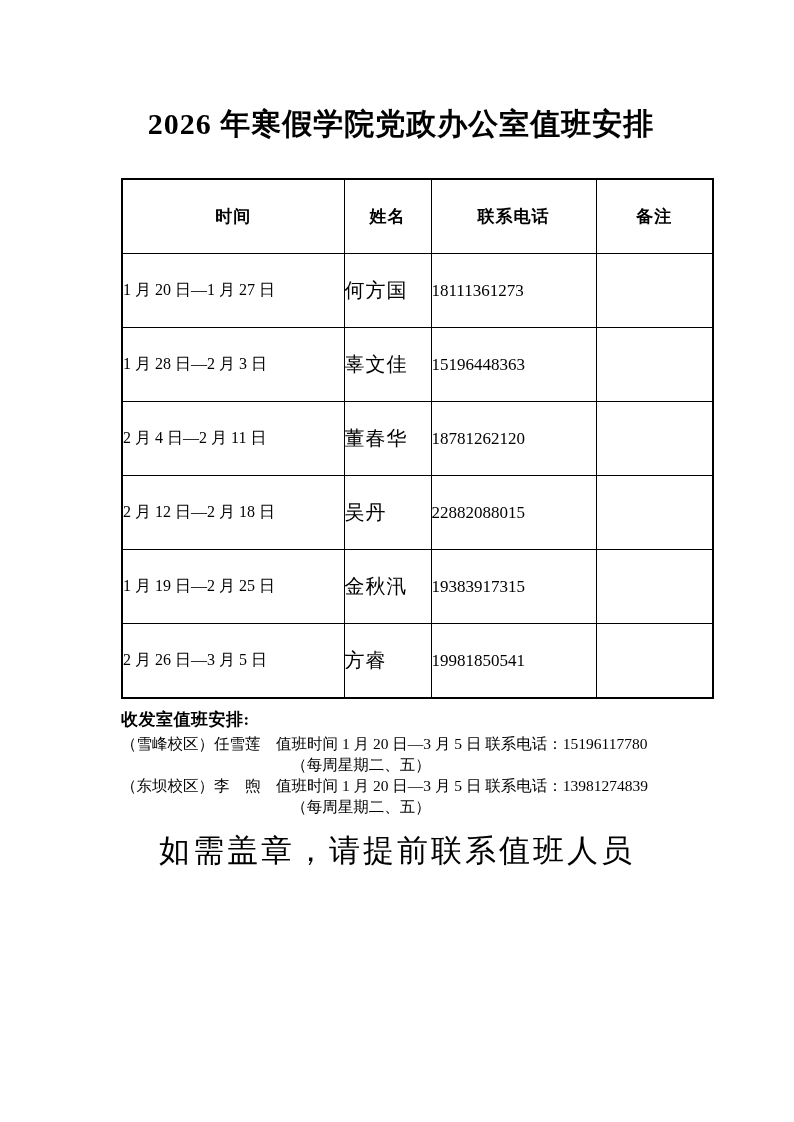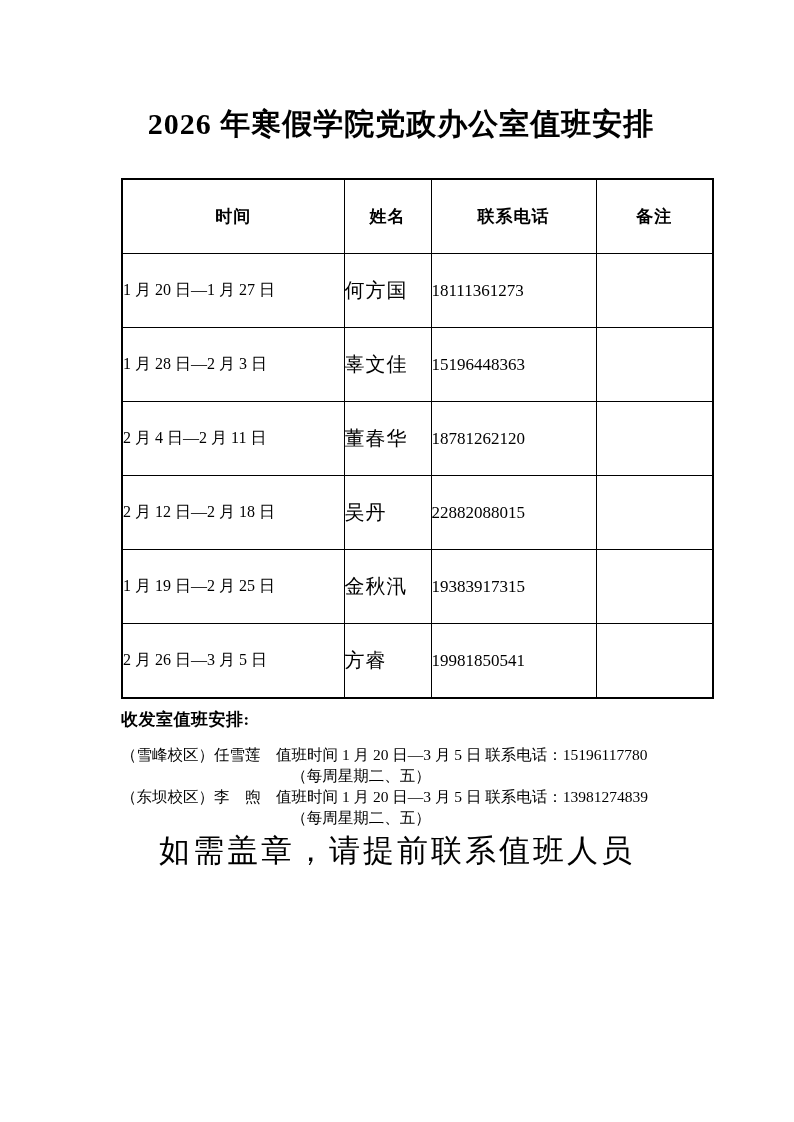--- a/index.html
+++ b/index.html
@@ -55,21 +55,21 @@
 
   .mailroom {
     position: absolute;
     left: 121px;
     top: 708px;
     width: 600px;
   }
   .mailroom-heading {
     font-size: 17px;
     font-weight: bold;
-    margin-bottom: 13px;
+    margin-bottom: 2px;
     letter-spacing: 0.5px;
   }
   .entry-line {
     font-size: 15.5px;
     line-height: 21px;
     white-space: nowrap;
   }
   .entry-sub {
     font-size: 15.5px;
     line-height: 21px;

